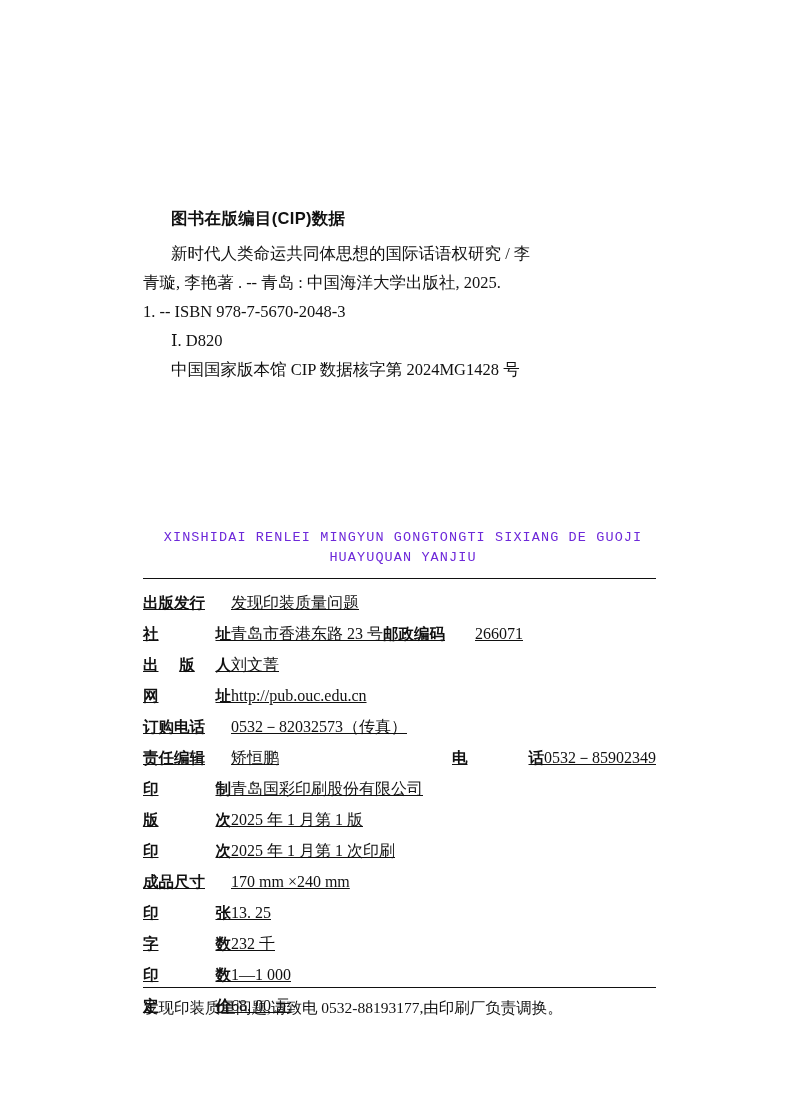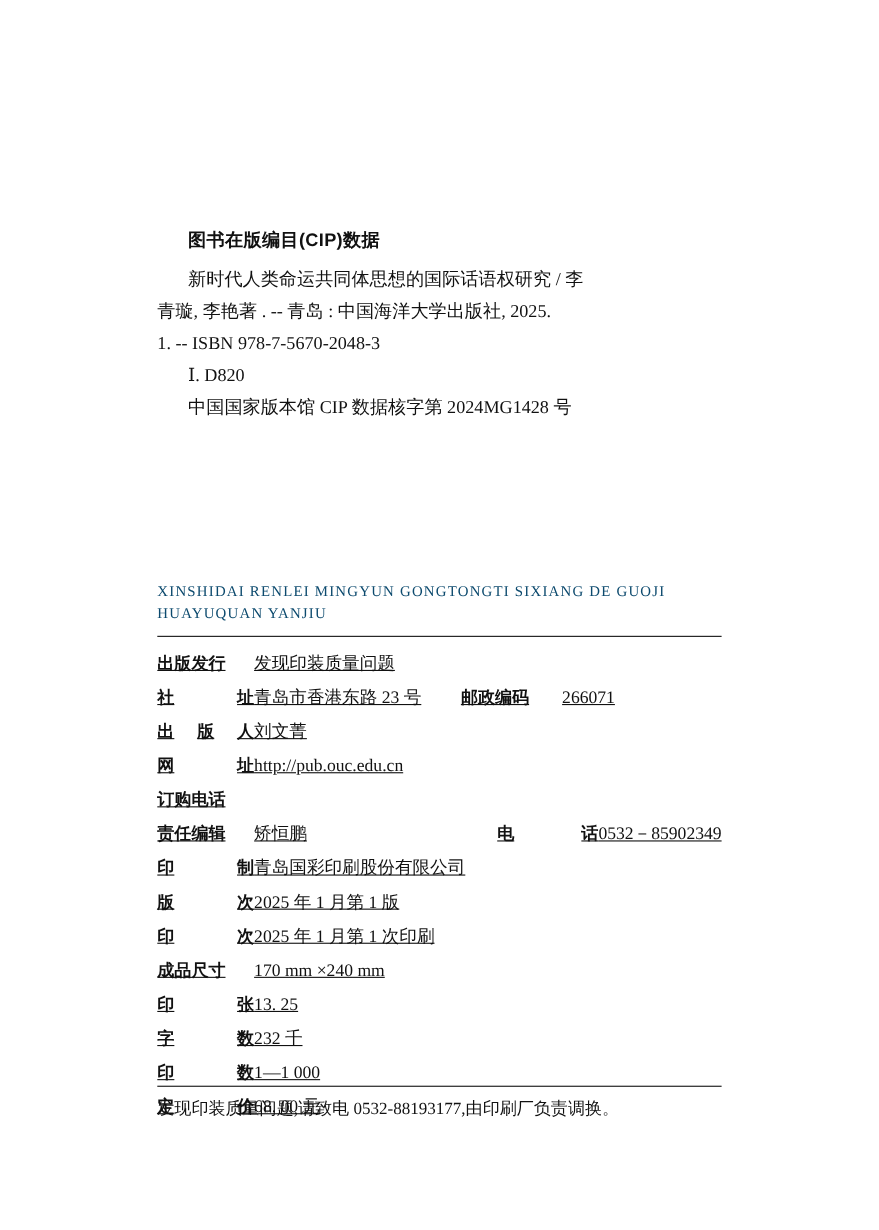--- a/index.html
+++ b/index.html
@@ -47,25 +47,26 @@
   }
   .indent-1 { text-indent: 28px; }
   .indent-2 { padding-left: 28px; }
 
   
   .pinyin {
     position: absolute;
     left: 143px;
     top: 528px;
     width: 520px;
-    font-family: Liberation Serif, serif;
+    font-family: Liberation Mono, monospace;
     font-size: 13.5px;
     letter-spacing: 1.1px;
     line-height: 20px;
-    color: #0c4a6e;
+    color: #6d28d9;
+    text-align: center;
   }
 
   
   .rule {
     position: absolute;
     left: 143px;
     width: 513px;
     border-top: 1.6px solid #111;
   }
   .rule-top { top: 578px; }
@@ -98,21 +99,20 @@
     justify-content: space-between;
   }
   .imp-label span { display: inline-block; }
   .imp-value {
     flex: 0 0 auto;
     font-size: 16px;
   }
   .imp-label2 {
     width: 92px;
     flex: 0 0 92px;
-    margin-left: 36px;
     font-family: "Liberation Sans", "DejaVu Sans", sans-serif;
     font-weight: bold;
     font-size: 15.5px;
     display: flex;
     justify-content: space-between;
   }
   .imp-value2 {
     flex: 0 0 auto;
     font-size: 16px;
     text-align: right;
@@ -181,20 +181,21 @@
     <div class="imp-row">
       <div class="imp-label">
           <span>网</span>
           <span>址</span>
         </div>
       <div class="imp-value">http://pub.ouc.edu.cn</div>
     </div>
 
     <div class="imp-row">
       <div class="imp-label">订购电话</div>
+      <div class="imp-value">0532－82032573（传真）</div>
     </div>
 
     <div class="imp-row">
       <div class="imp-label">责任编辑</div>
       <div class="imp-value">矫恒鹏</div>
       <div class="spacer-wide"></div>
       <div class="imp-label2 w-phone-label">
           <span>电</span>
           <span>话</span>
         </div>

